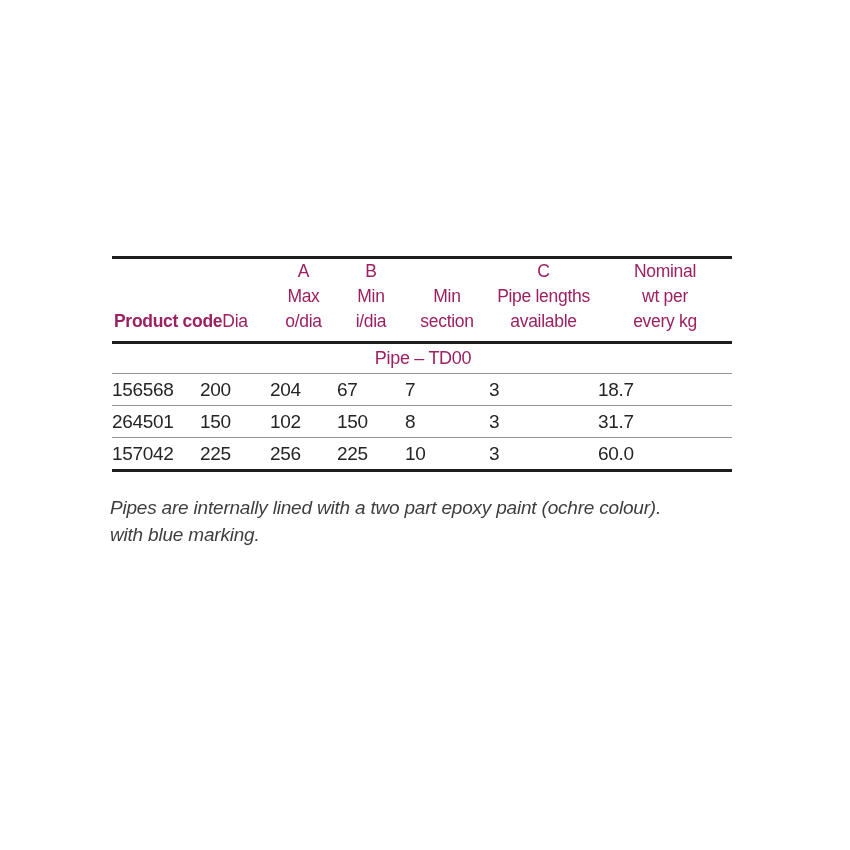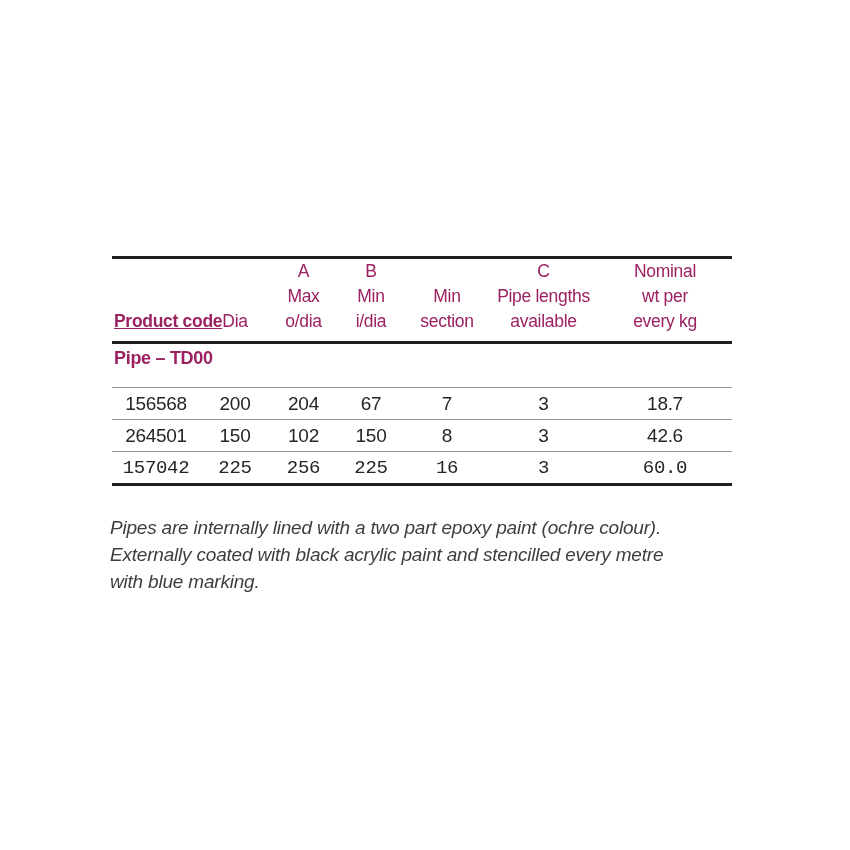--- a/index.html
+++ b/index.html
@@ -40,59 +40,56 @@
     font-weight: normal;
     color: #9c2161;
     font-size: 17.5px;
     line-height: 25px;
     text-align: center;
     border-bottom: 3px solid #1e1e1e;
   }
   .spec-table th.col-product {
     text-align: right;
     padding-left: 2px;
-    text-decoration: underline;
   }
   .hline {
     display: block;
     white-space: nowrap;
   }
   .hline.bold {
     font-weight: bold;
   }
   .section-row td {
-    text-align: left;
-    font-weight: bold;
+    text-align: center;
+    font-weight: normal;
     color: #9c2161;
     font-size: 18px;
     height: 26px;
-    padding: 1px 0 16px 2px;
+    padding: 1px 0 2px 2px;
     border-bottom: 1px solid #949494;
     white-space: nowrap;
   }
   .data-row td {
-    text-align: center;
     vertical-align: middle;
     color: #252525;
     font-size: 19px;
     height: 31px;
     padding: 0;
     border-bottom: 1px solid #949494;
     white-space: nowrap;
   }
   .data-row:last-child td {
     border-bottom: none;
-    font-family: Liberation Mono, monospace;
   }
 
   
   .footnote {
     position: absolute;
     left: 110px;
-    top: 514px;
+    top: 494px;
     margin: 0;
     font-style: italic;
     font-size: 19px;
     line-height: 27px;
     letter-spacing: -0.2px;
     color: #3e3e3e;
   }
   .footnote span {
     display: block;
     white-space: nowrap;
@@ -160,33 +157,32 @@
         <td>3</td>
         <td>18.7</td>
       </tr>
       <tr class="data-row">
         <td>264501</td>
         <td>150</td>
         <td>102</td>
         <td>150</td>
         <td>8</td>
         <td>3</td>
-        <td>42.6</td>
+        <td>31.7</td>
       </tr>
       <tr class="data-row">
         <td>157042</td>
         <td>225</td>
         <td>256</td>
         <td>225</td>
-        <td>16</td>
+        <td>10</td>
         <td>3</td>
         <td>60.0</td>
       </tr>
     </tbody>
   </table>
 
   <p class="footnote">
     <span>Pipes are internally lined with a two part epoxy paint (ochre colour).</span>
-    <span>Externally coated with black acrylic paint and stencilled every metre</span>
     <span>with blue marking.</span>
   </p>
 
 </div>
 
 </body></html>

